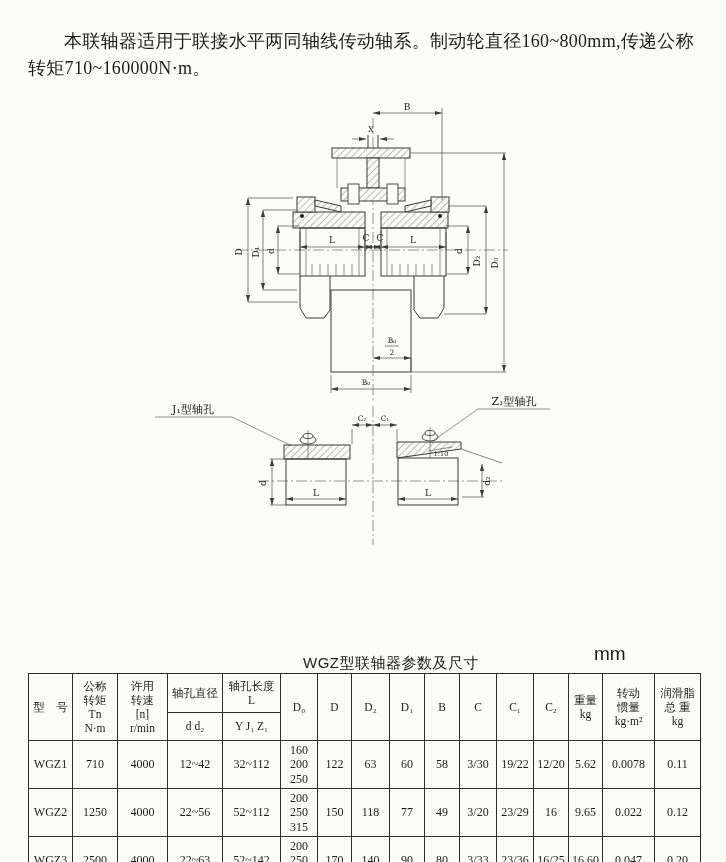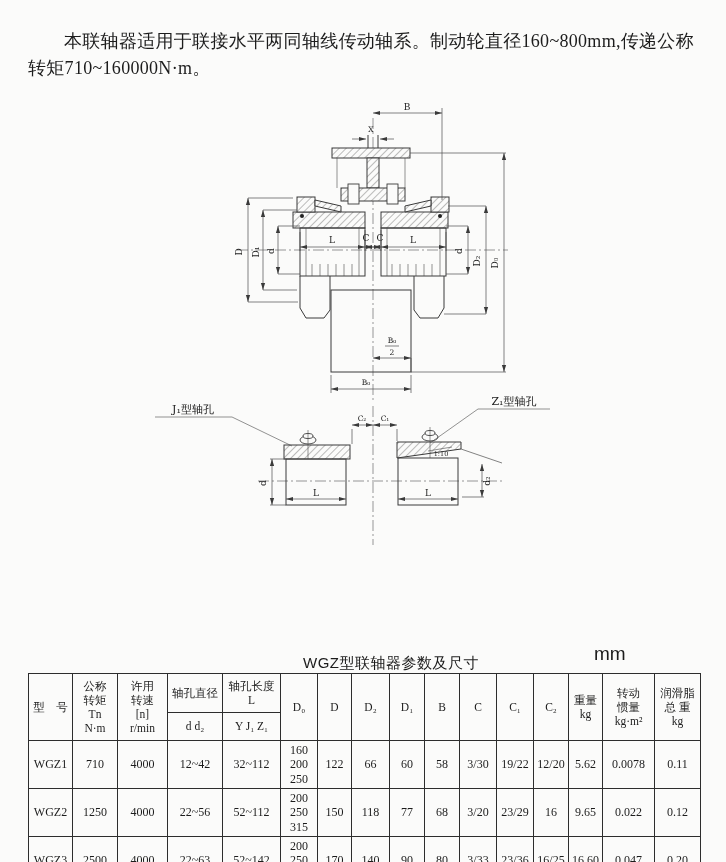--- a/index.html
+++ b/index.html
@@ -275,21 +275,21 @@
     <tr class="datarow">
       <td>WGZ1</td>
       <td>710</td>
       <td>4000</td>
       <td>12~42</td>
       <td>32~112</td>
       <td class="stack">160
 200
 250</td>
       <td>122</td>
-      <td>66</td>
+      <td>63</td>
       <td>60</td>
       <td>58</td>
       <td>3/30</td>
       <td>19/22</td>
       <td>12/20</td>
       <td>5.62</td>
       <td>0.0078</td>
       <td>0.11</td>
     </tr>
     <tr class="datarow">
@@ -297,21 +297,21 @@
       <td>1250</td>
       <td>4000</td>
       <td>22~56</td>
       <td>52~112</td>
       <td class="stack">200
 250
 315</td>
       <td>150</td>
       <td>118</td>
       <td>77</td>
-      <td>68</td>
+      <td>49</td>
       <td>3/20</td>
       <td>23/29</td>
       <td>16</td>
       <td>9.65</td>
       <td>0.022</td>
       <td>0.12</td>
     </tr>
     <tr class="datarow">
       <td>WGZ3</td>
       <td>2500</td>

